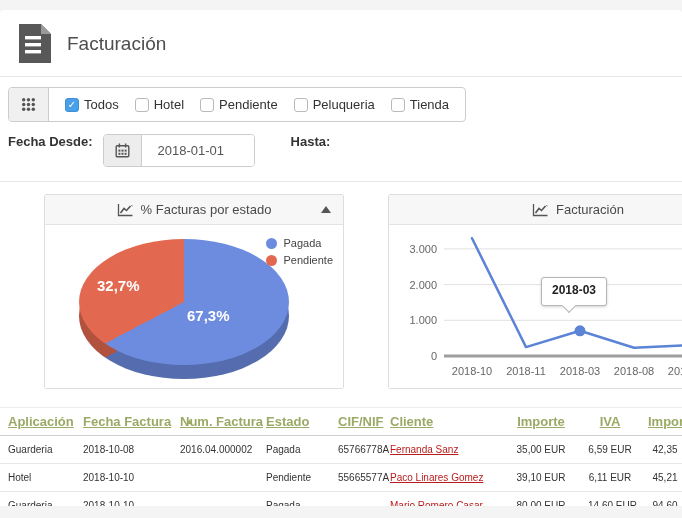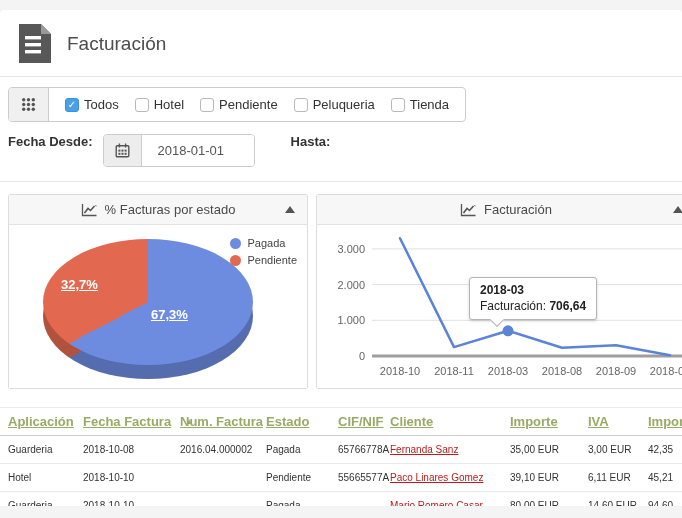--- a/index.html
+++ b/index.html
@@ -32,36 +32,36 @@
   .date-label { font-size:13px; font-weight:bold; color:#333; }
   .date-group { display:inline-flex; border:1px solid #ccc; border-radius:4px; overflow:hidden; height:33px; }
   .date-addon { width:38px; display:flex; align-items:center; justify-content:center;
                 background:#ededed; border-right:1px solid #ccc; cursor:pointer; }
   .date-input { border:0; outline:0; width:112px; padding:0 0 0 16px; font-size:13px; color:#555;
                 font-family:"Liberation Sans","DejaVu Sans",sans-serif; }
   .date-row .gap { width:16px; }
 
   
   .panels { display:flex; gap:8px; padding:12px 0 0 8px; }
-  .panel { border:1px solid #ddd; border-radius:3px; background:#737373; flex:none; }
+  .panel { border:1px solid #ddd; border-radius:3px; background:#737373; flex:none;margin-left:36px; }
   .panel.pie-panel { width:300px; }
   .panel.line-panel { width:380px; }
   .panel-header { position:relative; height:30px; background:#f7f7f7; border-bottom:1px solid #e3e3e3;
                   display:flex; align-items:center; justify-content:center; gap:8px;
                   font-size:13px; color:#4a4a4a; cursor:pointer; }
   .caret-up { position:absolute; right:12px; top:11px; width:0; height:0;
               border-left:5px solid transparent; border-right:5px solid transparent;
               border-bottom:7px solid #555; }
   .panel-body { position:relative; height:163px; background:#fff; }
 
   
   .pie3d { position:absolute; left:34px; top:14px; width:210px; height:126px; }
   .pie-layer { position:absolute; left:0; width:210px; height:126px; border-radius:50%; }
   .pie-side { top:14px; filter:brightness(0.78); }
-  .pie-label { position:absolute; color:#fff; font-weight:bold; font-size:13px;text-decoration:underline; }
+  .pie-label { position:absolute; color:#fff; font-weight:bold; font-size:15px; }
   .legend { position:absolute; right:10px; top:12px; display:flex; flex-direction:column; gap:5px; }
   .legend-item { display:flex; align-items:center; gap:6px; font-size:11px; color:#444; }
   .legend-dot { width:11px; height:11px; border-radius:50%; }
 
   
   .line-svg text { font-family:"Liberation Sans","DejaVu Sans",sans-serif; }
   .tooltip { position:absolute; left:152px; top:52px; background:#fff; border:1px solid #b5b5b5;
              border-radius:3px; padding:5px 10px 6px 10px; font-size:12px; color:#222;
              box-shadow:0 1px 3px rgba(0,0,0,0.18); white-space:nowrap; }
   .tooltip .tt-title { font-weight:bold; margin-bottom:2px; }
@@ -70,21 +70,21 @@
              background:#fff; border-left:1px solid #b5b5b5; border-bottom:1px solid #b5b5b5;
              transform:rotate(-45deg); }
 
   
   .inv-table { margin-top:18px; width:690px; table-layout:fixed; border-collapse:collapse; }
   .inv-table th { font-size:13px; font-weight:bold; color:#9aaa66; text-align:left;
                   padding:6px 8px; border-top:1px solid #ececec; border-bottom:1px solid #cfcfcf;
                   white-space:nowrap; cursor:pointer;text-decoration:underline; }
   .inv-table td { font-size:10px; color:#333; padding:8px 8px; border-bottom:1px solid #e8e8e8;
                   white-space:nowrap; }
-  .inv-table .num { text-align:left; }
+  .inv-table .num { text-align:center; }
   .inv-table .link { color:#b91c1c; cursor:pointer;text-decoration:underline; }
   .sort-caret { font-size:8px; color:#9aaa66; margin-left:14px; vertical-align:2px; }
 
   .icon { display:inline-block; line-height:0; }
 </style>
 </head>
 <body>
 
 <div class="card">
 
@@ -237,24 +237,20 @@
             <text x="191" y="150">2018-03</text>
             <text x="245" y="150">2018-08</text>
             <text x="299" y="150">2018-09</text>
             <text x="353" y="150">2018-04</text>
           </g>
           <polyline id="line-series" fill="none" stroke-width="2.5" stroke-linejoin="round" stroke-linecap="round" points="83,13.2 137,122.1 191,105.8 245,122.8 299,120.3 353,130.3" stroke="#5b83d6"></polyline>
           <circle id="line-point" r="5.5" cx="191" cy="105.8" fill="#5b83d6"></circle>
         </svg>
         <div class="tooltip">
           <div class="tt-title">2018-03</div>
-          <div>
-            <span>Facturación:</span>
-            <span class="tt-val">706,64</span>
-          </div>
           <div class="tt-pointer"></div>
         </div>
       </div>
     </div>
   </div>
 
   <table class="inv-table">
     <colgroup>
       <col style="width:75px">
         <col style="width:97px">
@@ -281,21 +277,21 @@
     </thead>
     <tbody>
       <tr>
         <td>Guarderia</td>
         <td>2018-10-08</td>
         <td>2016.04.000002</td>
         <td>Pagada</td>
         <td class="num">65766778A</td>
         <td class="link">Fernanda Sanz</td>
         <td class="num">35,00 EUR</td>
-        <td class="num">3,00 EUR</td>
+        <td class="num">6,59 EUR</td>
         <td class="num">42,35</td>
       </tr>
       <tr>
         <td>Hotel</td>
         <td>2018-10-10</td>
         <td></td>
         <td>Pendiente</td>
         <td class="num">55665577A</td>
         <td class="link">Paco Linares Gomez</td>
         <td class="num">39,10 EUR</td>

